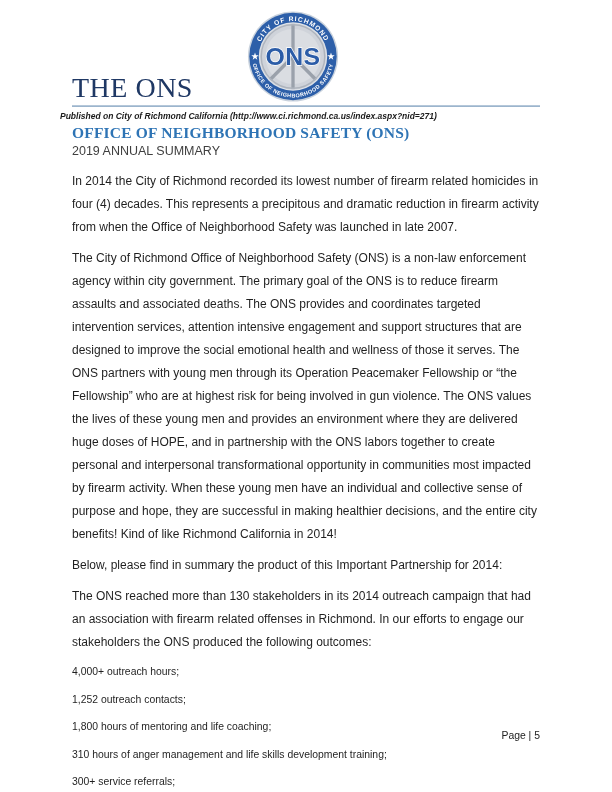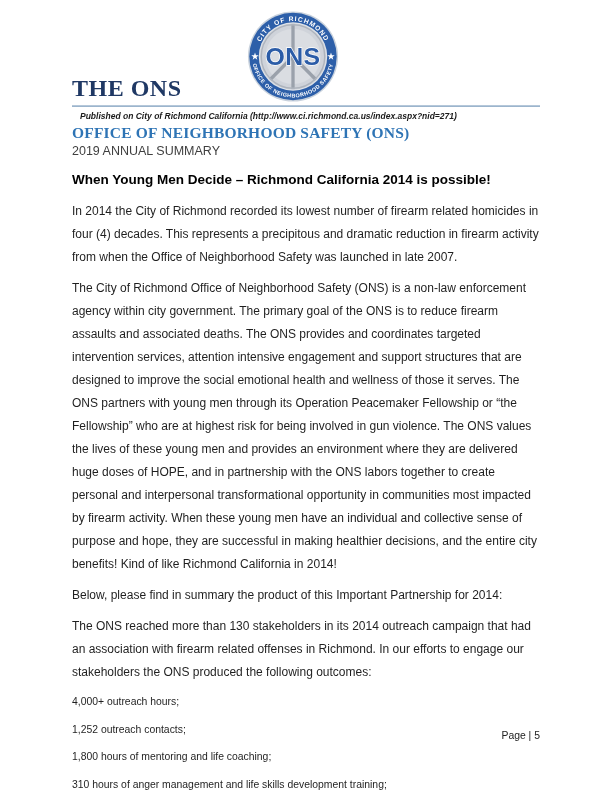--- a/index.html
+++ b/index.html
@@ -1,28 +1,28 @@
 <!DOCTYPE html>
 <html><head>
 <meta charset="utf-8">
 <style>
   html,body{margin:0;padding:0;background:#ffffff;}
   .page{position:relative;width:612px;height:792px;background:#ffffff;overflow:hidden;
         font-family:"Liberation Sans",sans-serif;color:#1f1f1f;}
 
   .masthead-title{position:absolute;left:72px;top:74px;margin:0;
-        font-family:"Liberation Serif",serif;font-weight:bold;font-size:24px;line-height:28px;
+        font-family:"Liberation Serif",serif;font-weight:normal;font-size:28px;line-height:28px;
         color:#1F3864;letter-spacing:0.5px;}
 
   .seal{position:absolute;left:247px;top:9px;}
 
   .rule{position:absolute;left:72px;top:105px;width:468px;height:2px;
         background:linear-gradient(#c2d1e0,#8fabc6);}
 
-  .published{position:absolute;left:80px;top:110px;margin:0;width:470px;
+  .published{position:absolute;left:60px;top:110px;margin:0;width:470px;
         font-size:8.5px;font-style:italic;font-weight:bold;line-height:12px;color:#1a1a1a;}
 
   .main{position:absolute;left:72px;top:124px;width:470px;}
   .kicker{margin:0 0 2px 0;font-family:"Liberation Serif",serif;font-weight:bold;
         font-size:15.5px;line-height:18px;color:#2E74B5;letter-spacing:0.2px;}
   .subkicker{margin:0 0 11px 0;font-size:12.5px;line-height:15px;color:#3F3F3F;}
   .headline{margin:0 0 10px 0;font-size:13.5px;line-height:20px;font-weight:bold;
         color:#000;white-space:nowrap;}
   .para{margin:0 0 8px 0;font-size:12px;line-height:23px;color:#1f1f1f;}
   .para-last{margin-bottom:9px;}
@@ -63,21 +63,20 @@
     <path d="M0,-5 L1.18,-1.62 L4.76,-1.55 L1.9,0.62 L2.94,4.05 L0,2 L-2.94,4.05 L-1.9,0.62 L-4.76,-1.55 L-1.18,-1.62 Z" fill="#FFFFFF" transform="translate(91.3,50) scale(0.85)"></path>
   </svg>
 
   <h1 class="masthead-title">THE ONS</h1>
   <div class="rule"></div>
   <p class="published">Published on City of Richmond California (http://www.ci.richmond.ca.us/index.aspx?nid=271)</p>
 
   <div class="main">
     <p class="kicker">OFFICE OF NEIGHBORHOOD SAFETY (ONS)</p>
     <p class="subkicker">2019 ANNUAL SUMMARY</p>
-    <p class="headline">When Young Men Decide – Richmond California 2014 is possible!</p>
 
     <p class="para">In 2014 the City of Richmond recorded its lowest number of firearm related homicides in four (4) decades. This represents a precipitous and dramatic reduction in firearm activity from when the Office of Neighborhood Safety was launched in late 2007.</p>
     <p class="para">The City of Richmond Office of Neighborhood Safety (ONS) is a non-law enforcement agency within city government.  The primary goal of the ONS is to reduce firearm assaults and associated deaths.  The ONS provides and coordinates targeted intervention services, attention intensive engagement and support structures that are designed to improve the social emotional health and wellness of those it serves.  The ONS partners with young men through its Operation Peacemaker Fellowship or “the Fellowship” who are at highest risk for being involved in gun violence.  The ONS values the lives of these young men and provides an environment where they are delivered huge doses of HOPE, and in partnership with the ONS labors together to create personal and interpersonal transformational opportunity in communities most impacted by firearm activity.  When these young men have an individual and collective sense of purpose and hope, they are successful in making healthier decisions, and the entire city benefits!  Kind of like Richmond California in 2014!</p>
     <p class="para">Below, please find in summary the product of this Important Partnership for 2014:</p>
     <p class="para para-last">The ONS reached more than 130 stakeholders in its 2014 outreach campaign that had an association with firearm related offenses in Richmond.  In our efforts to engage our stakeholders the ONS produced the following outcomes:</p>
 
     <p class="outcome">4,000+ outreach hours;</p>
     <p class="outcome">1,252 outreach contacts;</p>
     <p class="outcome">1,800 hours of mentoring and life coaching;</p>
     <p class="outcome">310 hours of anger management and life skills development training;</p>

